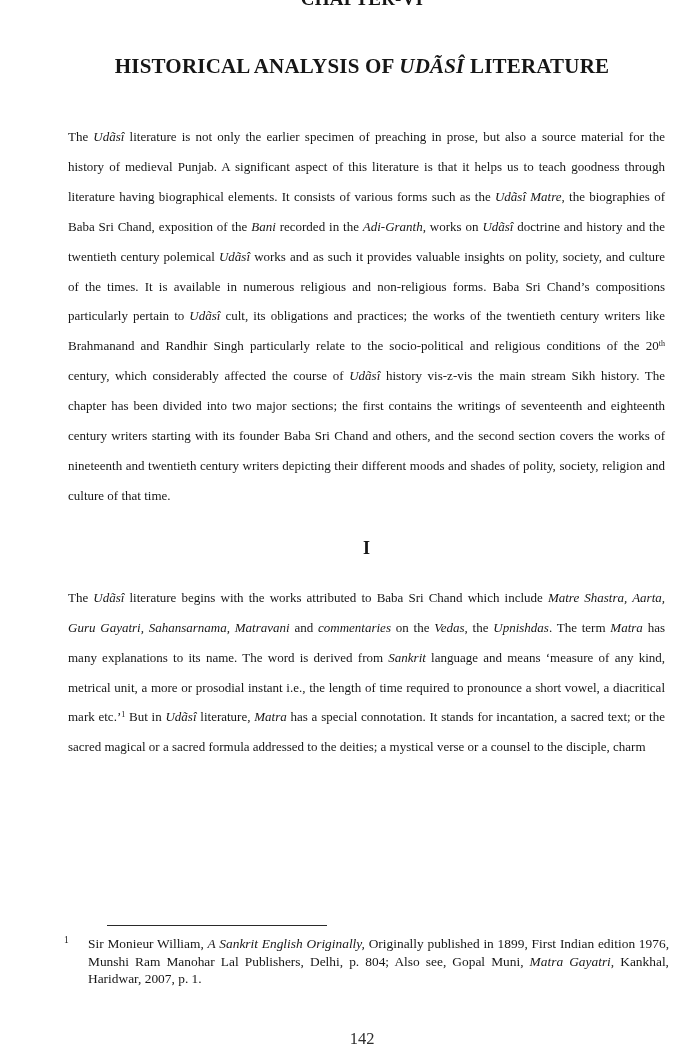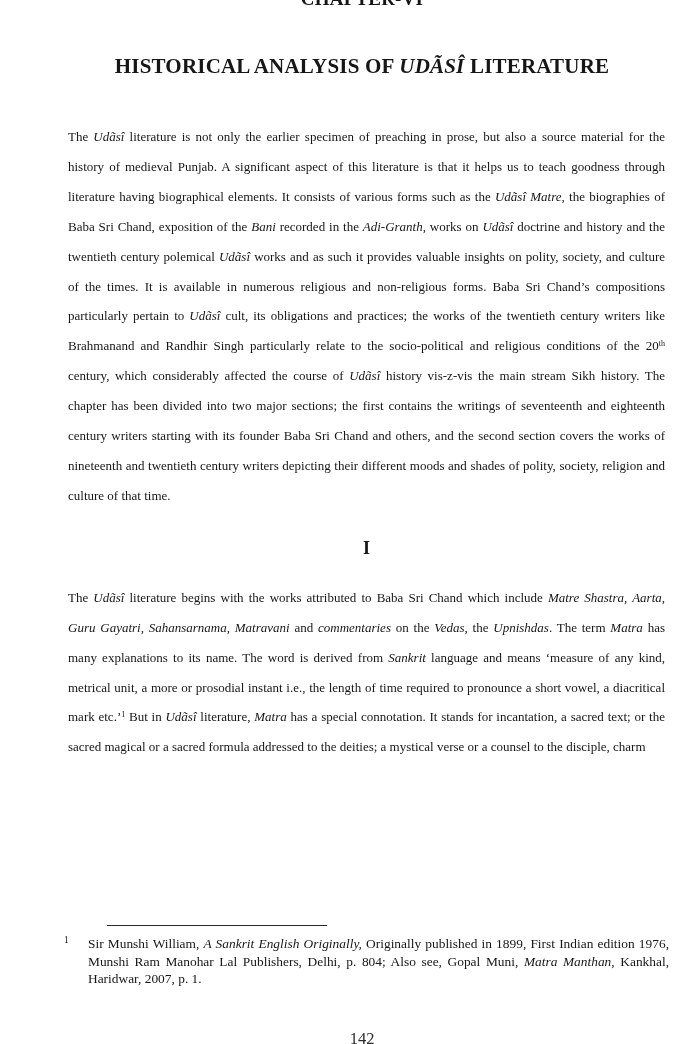--- a/index.html
+++ b/index.html
@@ -140,18 +140,18 @@
     <p class="para"><span>The </span><em>Udãsî</em><span> literature is not only the earlier specimen of preaching in prose, but also a source material for the history of medieval Punjab. A significant aspect of this literature is that it helps us to teach goodness through literature having biographical elements. It consists of various forms such as the </span><em>Udãsî Matre</em><span>, the biographies of Baba Sri Chand, exposition of the </span><em>Bani</em><span> recorded in the </span><em>Adi-Granth</em><span>, works on </span><em>Udãsî</em><span> doctrine and history and the twentieth century polemical </span><em>Udãsî</em><span> works and as such it provides valuable insights on polity, society, and culture of the times. It is available in numerous religious and non-religious forms. Baba Sri Chand’s compositions particularly pertain to </span><em>Udãsî</em><span> cult, its obligations and practices; the works of the twentieth century writers like Brahmanand and Randhir Singh particularly relate to the socio-political and religious conditions of the 20</span><sup>th</sup><span> century, which considerably affected the course of </span><em>Udãsî</em><span> history vis-z-vis the main stream Sikh history. The chapter has been divided into two major sections; the first contains the writings of seventeenth and eighteenth century writers starting with its founder Baba Sri Chand and others, and the second section covers the works of nineteenth and twentieth century writers depicting their different moods and shades of polity, society, religion and culture of that time.</span></p>
 
     <div class="section-mark">I</div>
 
     <p class="para"><span>The </span><em>Udãsî</em><span> literature begins with the works attributed to Baba Sri Chand which include </span><em>Matre Shastra, Aarta, Guru Gayatri, Sahansarnama, Matravani</em><span> and </span><em>commentaries</em><span> on the </span><em>Vedas</em><span>, the </span><em>Upnishdas</em><span>. The term </span><em>Matra</em><span> has many explanations to its name. The word is derived from </span><em>Sankrit</em><span> language and means ‘measure of any kind, metrical unit, a more or prosodial instant i.e., the length of time required to pronounce a short vowel, a diacritical mark etc.’</span><sup>1</sup><span> But in </span><em>Udãsî</em><span> literature, </span><em>Matra</em><span> has a special connotation. It stands for incantation, a sacred text; or the sacred magical or a sacred formula addressed to the deities; a mystical verse or a counsel to the disciple, charm</span></p>
 
   </div>
 
   <div class="footnote-area">
     <div class="footnote-rule"></div>
-    <div class="footnote"><span class="fn-marker">1</span><span>Sir Munshi William, </span><em>A Sankrit English Originally,</em><span> Originally published in 1899, First Indian edition 1976, Munshi Ram Manohar Lal Publishers, Delhi, p. 804; Also see, Gopal Muni, </span><em>Matra Manthan</em><span>, Kankhal, Haridwar, 2007, p. 1.</span></div>
+    <div class="footnote"><span class="fn-marker">1</span><span>Sir Monieur William, </span><em>A Sankrit English Originally,</em><span> Originally published in 1899, First Indian edition 1976, Munshi Ram Manohar Lal Publishers, Delhi, p. 804; Also see, Gopal Muni, </span><em>Matra Gayatri</em><span>, Kankhal, Haridwar, 2007, p. 1.</span></div>
   </div>
 
   <div class="page-number">142</div>
 
 </div>
 
 </body></html>

